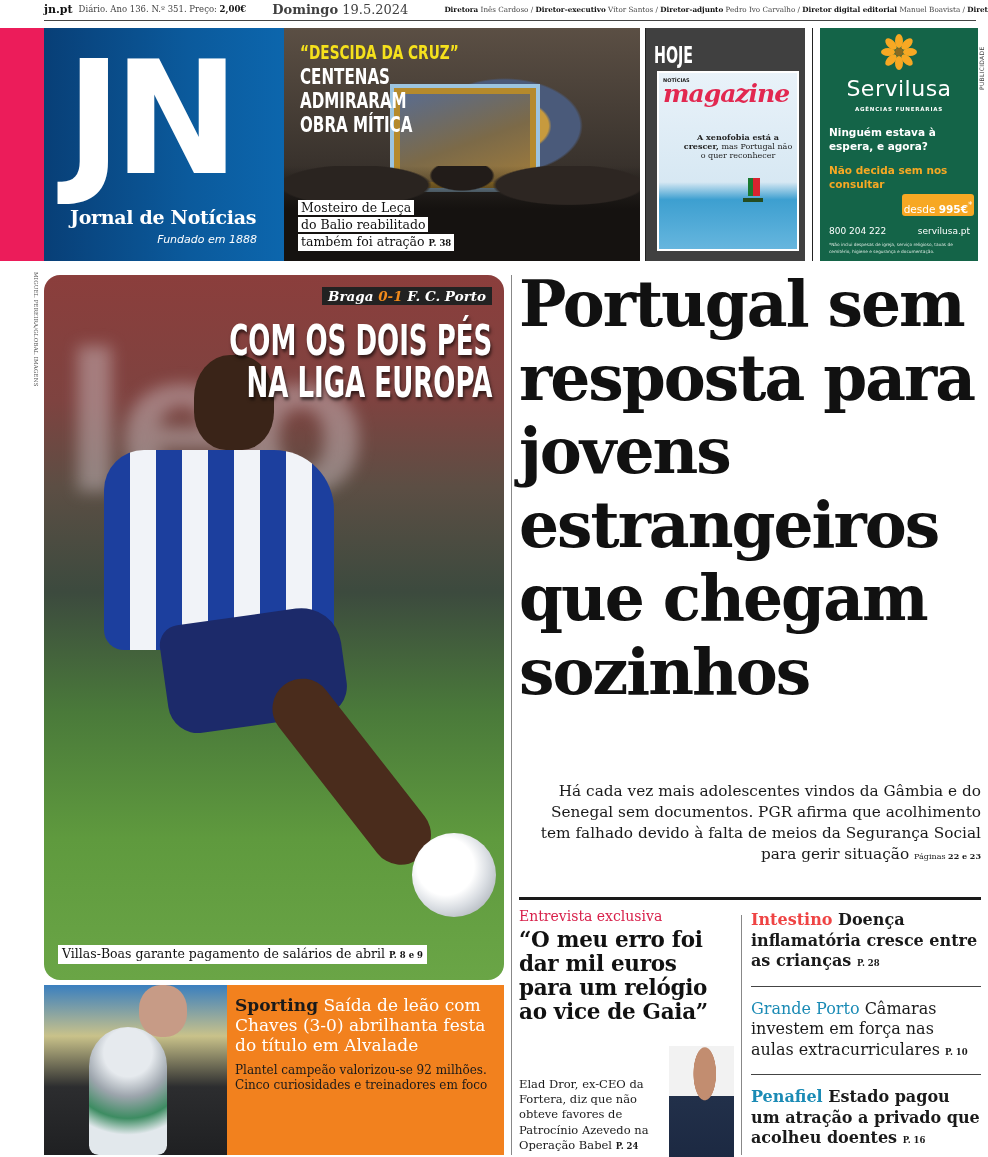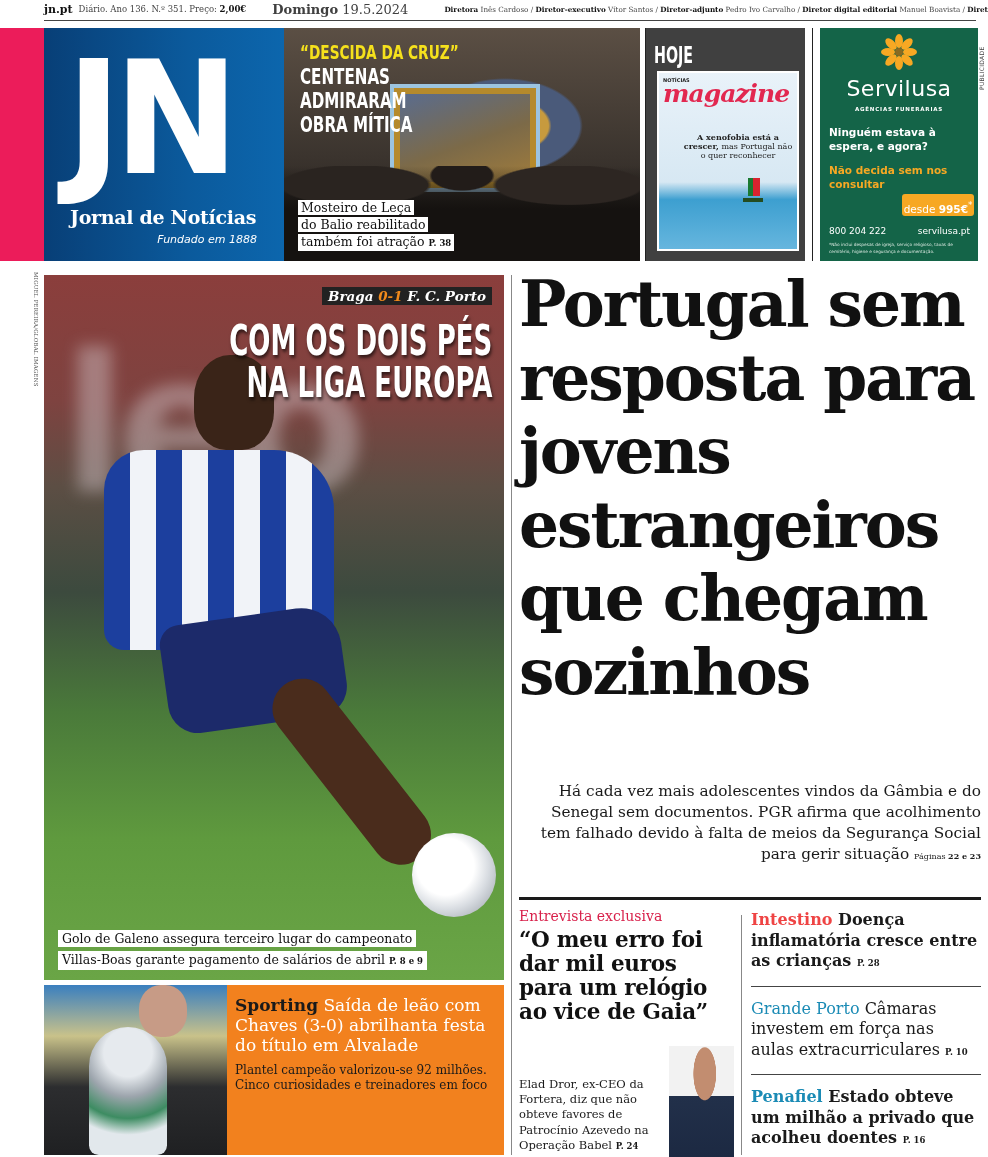--- a/index.html
+++ b/index.html
@@ -55,21 +55,21 @@
   .ad .price { position: absolute; left: 82px; top: 166px; width: 72px; height: 22px; background: #f7a823; border-radius: 3px; font-size: 10.5px; line-height: 22px; text-align: center; color: #fff; }
   .ad .price b { font-weight: bold; }
   .ad .phone { position: absolute; left: 9px; top: 198px; font-size: 9px; }
   .ad .url { position: absolute; right: 8px; top: 198px; font-size: 9px; }
   .ad .fine { position: absolute; left: 9px; top: 214px; width: 145px; font-size: 4.3px; line-height: 6.5px; color: #d9e8e0; }
   .publicidade { position: absolute; left: 978px; top: 30px; width: 10px; height: 60px; font-family: "DejaVu Sans", sans-serif; font-size: 6px; color: #444; writing-mode: vertical-rl; transform: rotate(180deg); letter-spacing: 0.3px; }
 
   
   .credit { position: absolute; left: 33px; top: 272px; height: 140px; font-size: 5.5px; color: #555; writing-mode: vertical-rl; letter-spacing: 0.2px; white-space: nowrap; }
   .mainphoto { position: absolute; left: 44px; top: 275px; width: 460px; height: 705px; overflow: hidden; background:
-      linear-gradient(180deg, #8b3e3c 0%, #7e4340 18%, #5c4e44 30%, #3c4a3e 45%, #4a7a3a 62%, #5f9a3e 80%, #6aa546 100%); }
+      linear-gradient(180deg, #8b3e3c 0%, #7e4340 18%, #5c4e44 30%, #3c4a3e 45%, #4a7a3a 62%, #5f9a3e 80%, #6aa546 100%); border-radius: 16px; }
   .mainphoto .blurletters { position: absolute; left: 18px; top: 40px; font-family: "DejaVu Sans", sans-serif; font-weight: bold; font-size: 190px; color: rgba(210,200,205,0.45); filter: blur(8px); letter-spacing: -10px; }
   .mainphoto .player-head { position: absolute; left: 150px; top: 80px; width: 80px; height: 95px; border-radius: 45% 45% 40% 40%; background: #3a2418; }
   .mainphoto .player-body { position: absolute; left: 60px; top: 175px; width: 230px; height: 200px; border-radius: 40px 60px 20px 20px; background: repeating-linear-gradient(90deg, #1c3f9e 0 26px, #f1f3f8 26px 52px); }
   .mainphoto .player-shorts { position: absolute; left: 120px; top: 340px; width: 180px; height: 110px; border-radius: 20px 40px 30px 30px; background: #1c2a6a; transform: rotate(-8deg); }
   .mainphoto .player-leg { position: absolute; left: 210px; top: 410px; width: 60px; height: 220px; border-radius: 30px; background: #4a2c1c; transform: rotate(-38deg); transform-origin: top; }
   .mainphoto .ball { position: absolute; left: 368px; top: 558px; width: 84px; height: 84px; border-radius: 50%; background: radial-gradient(circle at 40% 40%, #ffffff 0 40%, #d9dde2 60%, #8c949c 100%); }
   .mainphoto .score { position: absolute; right: 12px; top: 12px; background: #222; color: #fff; font-family: "DejaVu Serif", serif; font-style: italic; font-weight: bold; font-size: 13.5px; padding: 1px 6px; }
   .mainphoto .score .num { color: #f08a1c; }
   .mainphoto .bighead { position: absolute; right: 12px; top: 45px; text-align: right; font-family: "DejaVu Sans", sans-serif; font-weight: bold; font-size: 42px; line-height: 42px; color: #fff; text-shadow: 2px 3px 4px rgba(0,0,0,0.6); transform: scaleX(0.62); transform-origin: right; white-space: nowrap; }
   .mainphoto .caps { position: absolute; left: 14px; top: 655px; font-size: 12.5px; line-height: 15px; color: #111; }
@@ -207,21 +207,21 @@
   <div class="score">
     <span>Braga</span>
     <span class="num">0-1</span>
     <span>F. C. Porto</span>
   </div>
   <div class="bighead">
     <div>COM OS DOIS PÉS</div>
     <div>NA LIGA EUROPA</div>
   </div>
   <div class="caps">
-    <span class="l">Golo de Galeno assegura terceiro lugar do campeonato</span><br>
+    <br>
     <span class="l"><span>Villas-Boas garante pagamento de salários de abril</span> <span class="pref">P. 8 e 9</span></span>
   </div>
 </div>
 
 <div class="sporting">
   <div class="photo">
     <div class="trophy"></div>
     <div class="face"></div>
   </div>
   <div class="panel">
@@ -260,16 +260,16 @@
   </div>
   <div class="sep"></div>
   <div class="brief">
     <span class="tag blue">Grande Porto</span>
     <span>Câmaras investem em força nas aulas extracurriculares</span>
     <span class="pref">P. 10</span>
   </div>
   <div class="sep"></div>
   <div class="brief bold">
     <span class="tag blue">Penafiel</span>
-    <span>Estado obteve um milhão a privado que acolheu doentes</span>
+    <span>Estado pagou um atração a privado que acolheu doentes</span>
     <span class="pref">P. 16</span>
   </div>
 </div>
 
 </body></html>

